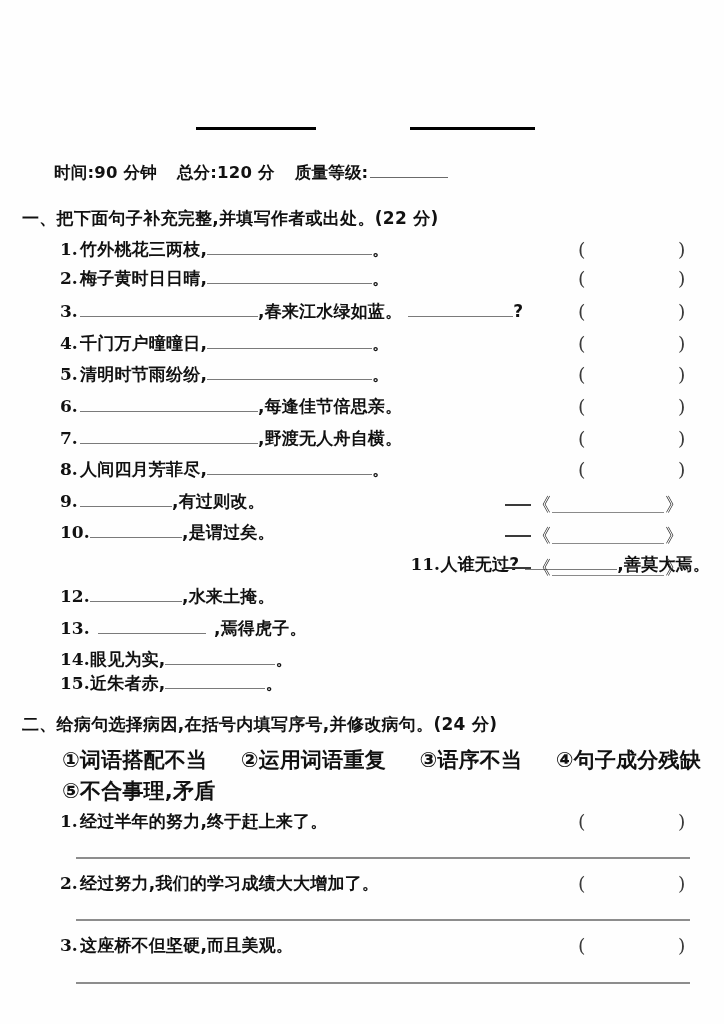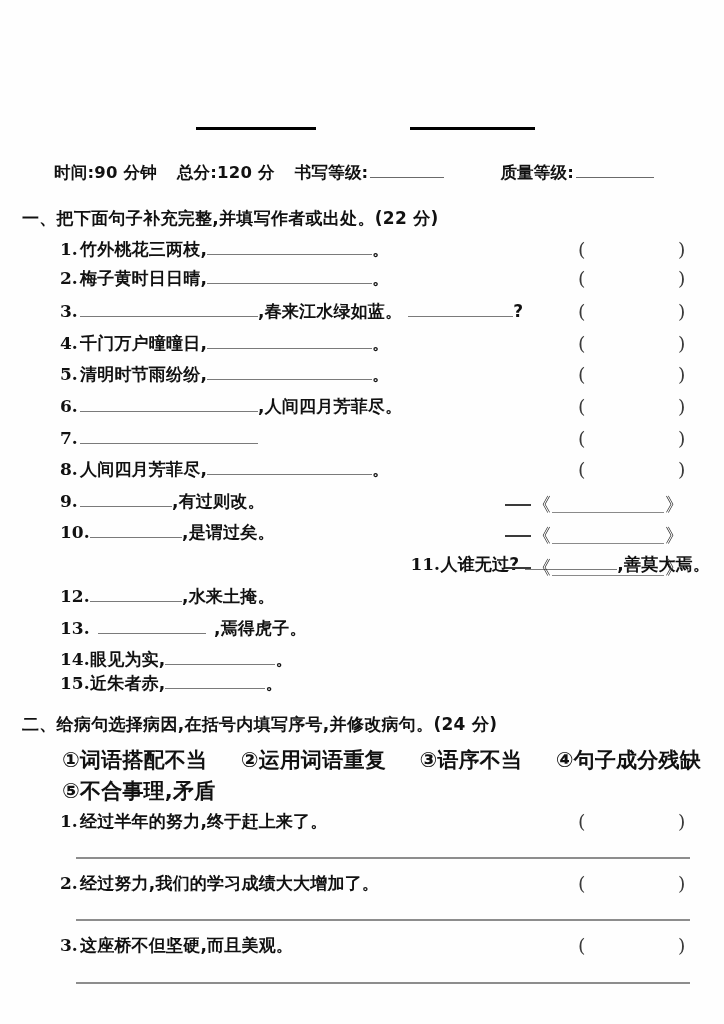--- a/index.html
+++ b/index.html
@@ -196,24 +196,20 @@
 <div class="page">
 
   <div class="head-rules">
     <div class="head-rule r1"></div>
     <div class="head-rule r2"></div>
   </div>
 
   <div class="info-line">
     <span class="info-item">时间:90 分钟</span>
     <span class="info-item">总分:120 分</span>
-    <span class="info-item gap-big">
-      <span>书写等级:</span>
-      <span class="info-blank w1"></span>
-    </span>
     <span class="info-item">
       <span>质量等级:</span>
       <span class="info-blank w2"></span>
     </span>
   </div>
 
   <div class="sec-head s1">一、把下面句子补充完整,并填写作者或出处。(22 分)</div>
 
   <div class="q-row" style="top:238px;">
     <span class="q-num w1">1.</span>
@@ -257,28 +253,29 @@
     <span class="q-text">清明时节雨纷纷,</span>
     <span class="blank b-long"></span>
     <span class="q-text">。</span>
   </div>
   <div class="paren l" style="top:363px;">(</div>
   <div class="paren r" style="top:363px;">)</div>
 
   <div class="q-row" style="top:395px;">
     <span class="q-num w1">6.</span>
     <span class="blank b-lead"></span>
-    <span class="q-text">,人间四月芳菲尽。</span>
+    <span class="q-text">,每逢佳节倍思亲。</span>
   </div>
   <div class="paren l" style="top:395px;">(</div>
   <div class="paren r" style="top:395px;">)</div>
 
   <div class="q-row" style="top:427px;">
     <span class="q-num w1">7.</span>
     <span class="blank b-lead"></span>
+    <span class="q-text">,野渡无人舟自横。</span>
   </div>
   <div class="paren l" style="top:427px;">(</div>
   <div class="paren r" style="top:427px;">)</div>
 
   <div class="q-row" style="top:458px;">
     <span class="q-num w1">8.</span>
     <span class="q-text">人间四月芳菲尽,</span>
     <span class="blank b-long"></span>
     <span class="q-text">。</span>
   </div>

